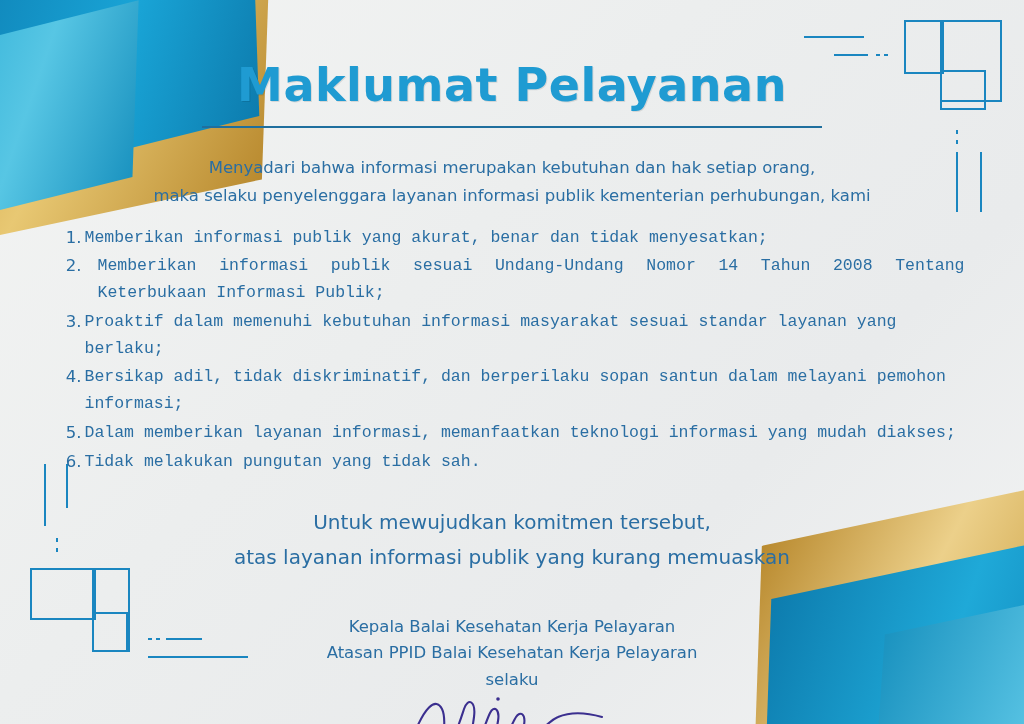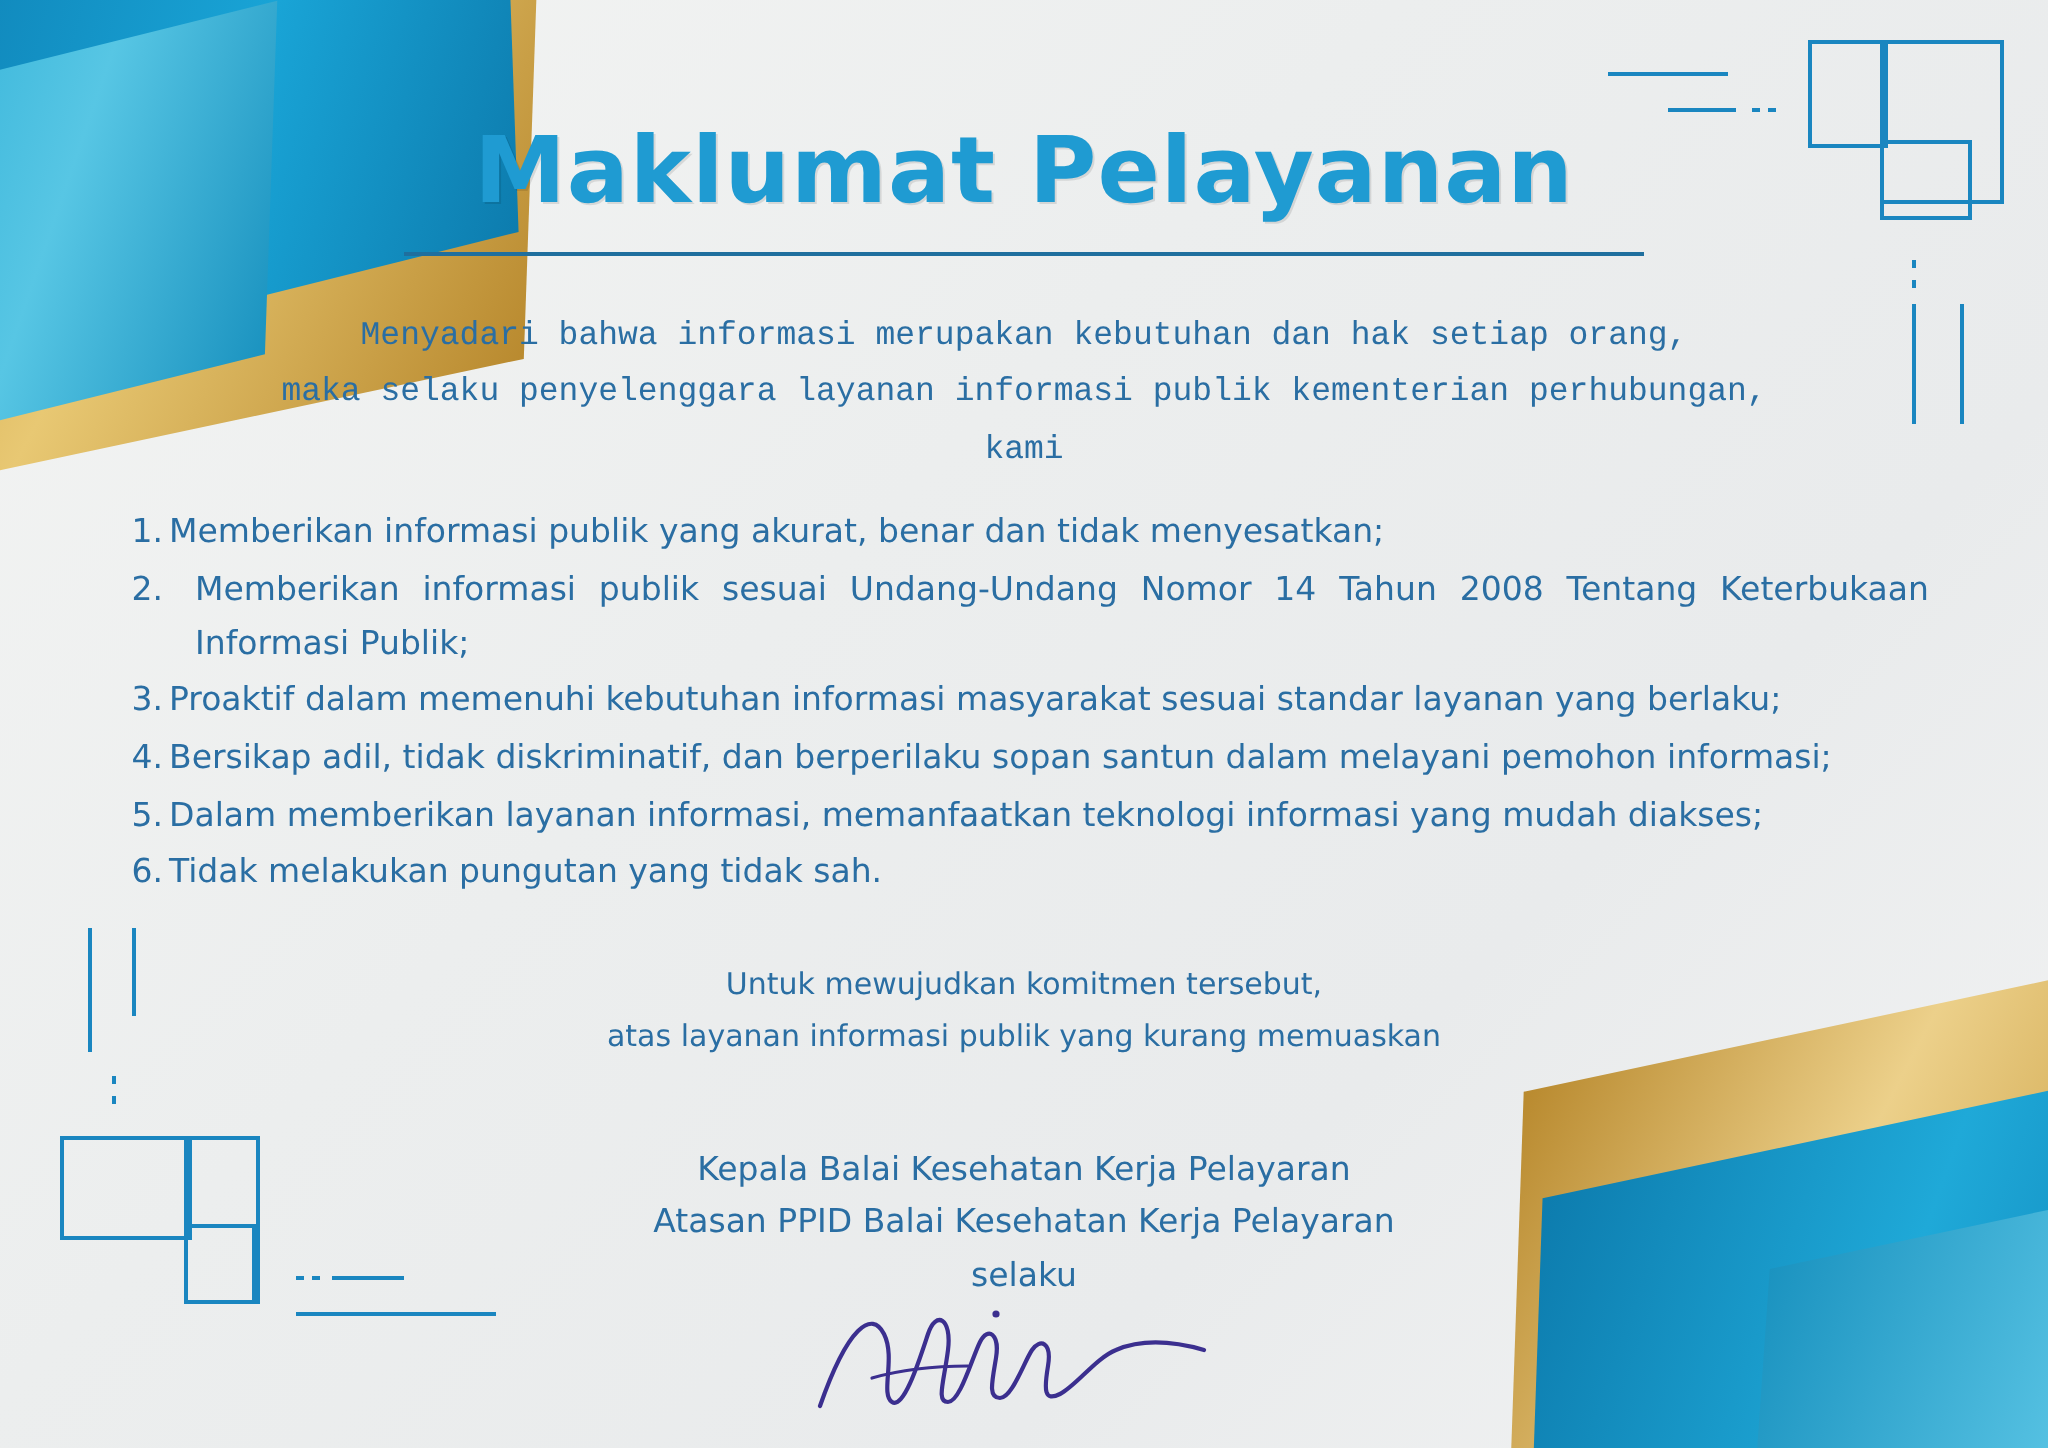--- a/index.html
+++ b/index.html
@@ -119,21 +119,20 @@
     background: #1f6f9e;
     margin: 14px auto 0 auto;
   }
   .intro {
     margin: 26px auto 0 auto;
     width: 760px;
     text-align: center;
     color: #2a6ea3;
     font-size: 16.5px;
     line-height: 1.72;
-    font-family: Liberation Mono, monospace;
   }
   .list {
     margin: 14px auto 0 auto;
     width: 905px;
     color: #2a6ea3;
     font-size: 16.5px;
     line-height: 1.62;
   }
   .list-item {
     display: flex;
@@ -141,32 +140,33 @@
     margin-bottom: 2px;
   }
   .list-num {
     width: 22px;
     flex: 0 0 22px;
     text-align: right;
     margin-right: 3px;
   }
   .list-text {
     flex: 1;
+    font-family: Liberation Mono, monospace;
   }
   .list-text.justify {
     text-align: justify;
     text-align-last: left;
     margin-left: 13px;
   }
   .closing {
     margin: 30px auto 0 auto;
     width: 760px;
     text-align: center;
     color: #2a6ea3;
-    font-size: 15px;
+    font-size: 20px;
     line-height: 1.72;
   }
   .signblock {
     margin: 40px auto 0 auto;
     width: 620px;
     text-align: center;
     color: #2a6ea3;
     font-size: 16.5px;
     line-height: 1.6;
     position: relative;

